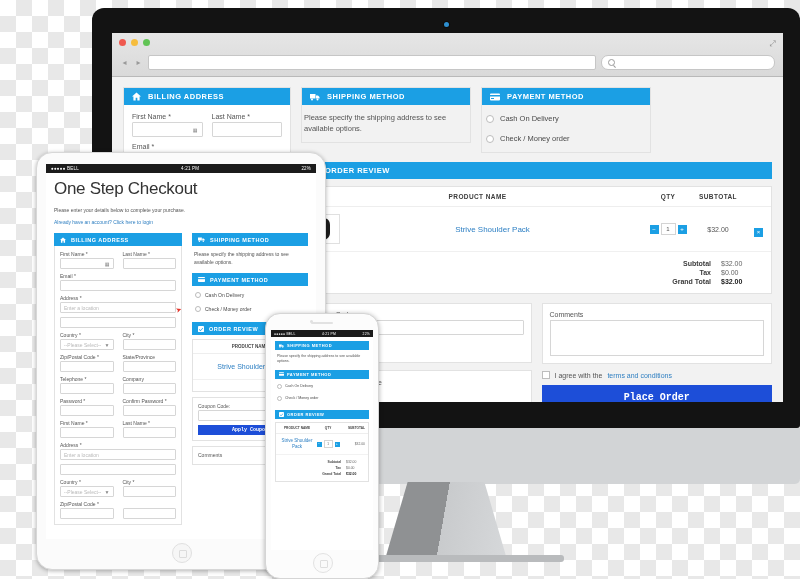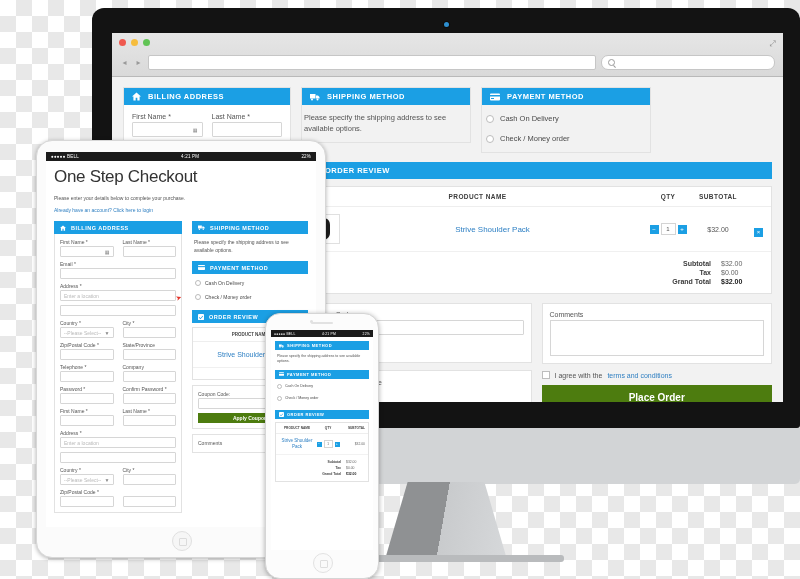--- a/index.html
+++ b/index.html
@@ -57,21 +57,21 @@
   .fieldrow{display:flex;gap:9px;}
   .field{flex:1;}
   .flabel{font-size:7px;color:#555;margin:0 0 2px 0;}
   .finput{height:13px;border:1px solid #d6d6d6;background:#fff;border-radius:1px;
     font-size:7px;color:#b9b9b9;display:flex;align-items:center;padding:0 4px;}
   .finput.sel{justify-content:space-between;}
   .caret{font-size:5px;color:#888;}
   .radio{display:flex;align-items:center;gap:6px;font-size:7.5px;color:#4a4a4a;}
   .rdot{width:6px;height:6px;border:1px solid #bcbcbc;border-radius:50%;background:#fff;flex:none;}
   .note{font-size:7.5px;color:#555;line-height:1.5;}
-  .btn-blue{background:#4d7c0f;color:#fff;font-weight:bold;text-align:center;}
+  .btn-blue{background:#1d4ed8;color:#fff;font-weight:bold;text-align:center;font-family:Liberation Mono, monospace;}
   .link{color:#2f7fc1;}
 
   
   #dtp .phead{height:17px;font-size:7.5px;padding:0 8px;}
   #dtp .panel-body{padding:8px;}
   #dtp .c1{width:168px;}
   #dtp .c2{width:170px;}
   #dtp .c3{width:170px;}
   #dtp .rightcol{flex:1;}
   .table-head{display:flex;font-size:6.5px;font-weight:bold;color:#3b3b3b;
@@ -88,21 +88,21 @@
   .totals{padding:7px 10px;font-size:7px;color:#3b3b3b;}
   .totrow{display:flex;justify-content:flex-end;gap:10px;padding:1px 0;}
   .totlbl{font-weight:bold;text-align:right;width:90px;}
   .totval{width:40px;color:#666;}
   .gtot .totval{color:#222;font-weight:bold;}
   .txtarea{border:1px solid #d6d6d6;background:#fff;height:34px;}
   .chkline{display:flex;align-items:center;gap:5px;font-size:7px;color:#555;}
   .chk{width:6px;height:6px;border:1px solid #bdbdbd;background:#fff;flex:none;}
 
   
-  #ipad{position:absolute;left:36px;top:140px;width:290px;height:418px;}
+  #ipad{position:absolute;left:36px;top:152px;width:290px;height:418px;}
   .ipad-body{position:absolute;inset:0;background:#fbfbfb;border-radius:16px;
     box-shadow:0 1px 4px rgba(0,0,0,.30);border:1px solid #d7d7d7;}
   .ipad-screen{position:absolute;left:9px;top:11px;right:9px;bottom:30px;background:#fff;overflow:hidden;}
   .ipad-home{position:absolute;left:50%;margin-left:-9px;bottom:6px;width:18px;height:18px;
     border-radius:50%;border:1px solid #e0e0e0;background:#f6f6f6;}
   .ipad-home:after{content:"";position:absolute;left:50%;top:50%;width:6px;height:6px;margin:-3px 0 0 -3px;
     border:1px solid #dcdcdc;border-radius:1px;}
   .statusbar{height:9px;background:#1b1b1b;color:#fff;font-size:4.5px;display:flex;
     align-items:center;justify-content:space-between;padding:0 5px;letter-spacing:.2px;}
   .tp{padding:6px 8px;}

